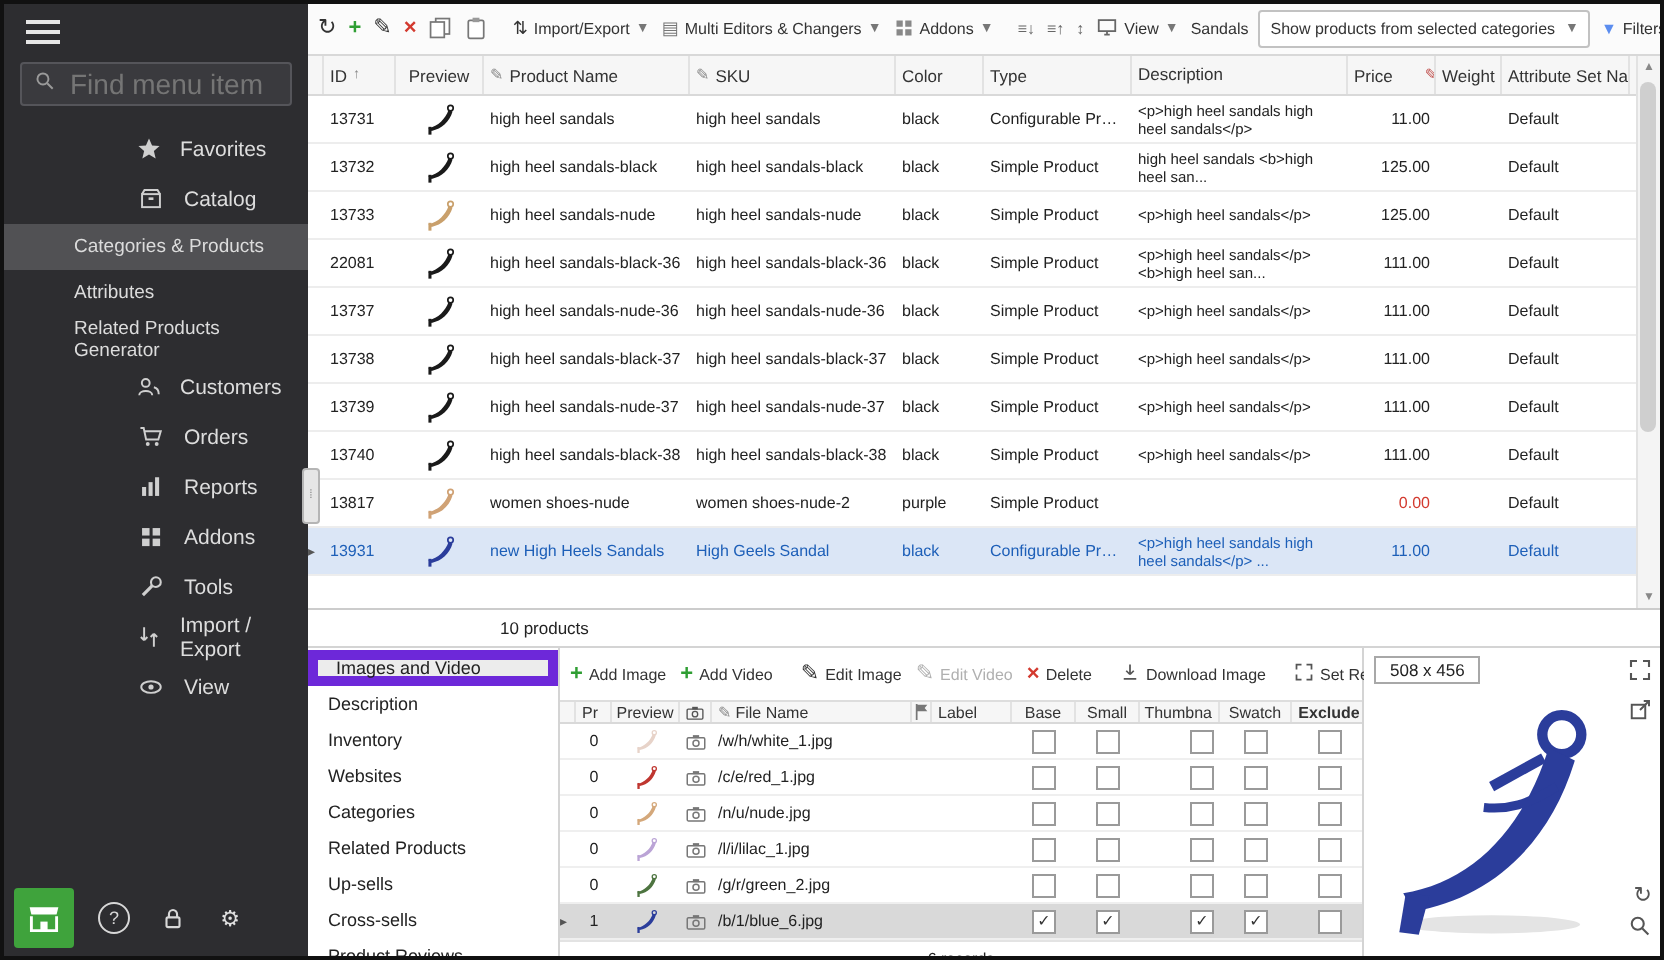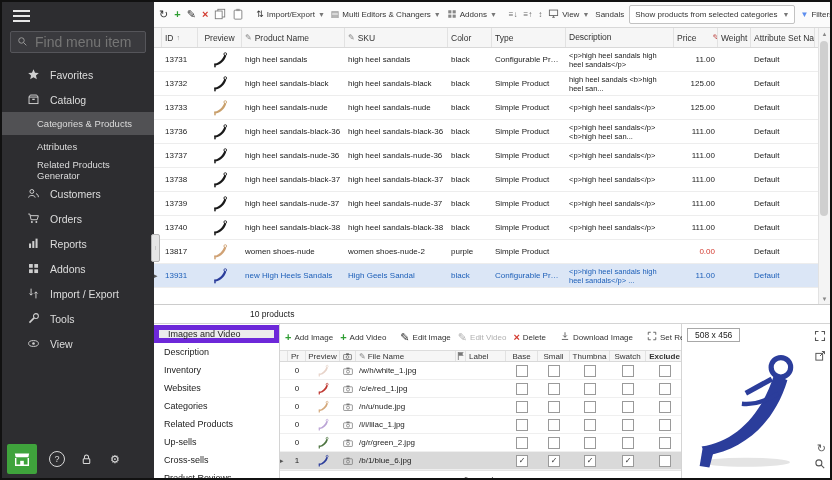--- a/index.html
+++ b/index.html
@@ -6,21 +6,21 @@
   .app{position:relative;width:832px;height:480px;box-sizing:border-box;border:2px solid #111;
        background:#fff;display:flex;font-family:"Liberation Sans",sans-serif;overflow:hidden;}
   
   .sidebar{width:152px;flex:0 0 152px;background:#2d2d30;color:#ddd;display:flex;flex-direction:column;}
   .burger{width:17px;height:12px;margin:8px 0 6px 11px;display:flex;flex-direction:column;justify-content:space-between;cursor:pointer;}
   .burger i{height:2px;background:#e6e6e6;display:block;}
   .search{margin:3px 8px 9px;display:flex;align-items:center;gap:5px;background:#3a3a3e;border:1px solid #55555a;
           border-radius:2px;height:20px;padding:0 6px;}
   .search input{background:transparent;border:0;color:#b5b5b5;font-size:14px;width:100%;outline:none;font-family:inherit;}
   .nav{flex:1;}
-  .s-item{display:flex;align-items:center;gap:9px;height:25px;padding:0 24px;font-size:10.5px;cursor:pointer;}
+  .s-item{display:flex;align-items:center;gap:9px;height:25px;padding:0 24px;font-size:10.5px;cursor:pointer;margin-left:42px;}
   .s-item .ic{width:15px;display:flex;justify-content:center;align-items:center;}
   .s-sub{height:23px;padding-left:35px;display:flex;align-items:center;font-size:9.5px;color:#dcdcdc;cursor:pointer;}
   .s-sub.sel{background:#515154;}
   .side-bottom{display:flex;align-items:center;height:38px;flex:0 0 38px;}
   .store-btn{width:30px;height:30px;margin:0 12px 0 5px;background:#3fa33c;border-radius:2px;display:flex;align-items:center;justify-content:center;cursor:pointer;}
   .sb-ic{width:16px;display:flex;justify-content:center;margin-right:13px;cursor:pointer;color:#e0e0e0;font-size:11px;}
   .qmark{width:14px;height:14px;border:1.3px solid #d8d8d8;border-radius:50%;font-size:9px;display:flex;align-items:center;justify-content:center;color:#d8d8d8;}
   
   .main{flex:1;display:flex;flex-direction:column;min-width:0;background:#fff;}
   .toolbar{height:25px;flex:0 0 25px;display:flex;align-items:center;gap:6px;padding:0 5px;border-bottom:1px solid #d8d8d8;
@@ -71,21 +71,21 @@
   .i-row{display:flex;height:17px;border-bottom:1px solid #efefef;font-size:8px;color:#222;align-items:center;cursor:pointer;}
   .i-row.sel{background:#d9d9d9;}
   .xm{width:8px;padding:0;font-size:7px;color:#555;}
   .xpr{width:18px;text-align:center;}
   .xprev{width:34px;display:flex;justify-content:center;}
   .xcam{width:16px;display:flex;justify-content:center;}
   .xfile{width:100px;}
   .xflag{width:10px;padding:0;display:flex;justify-content:center;}
   .xlabel{width:40px;}
   .xcb{width:32px;display:flex;justify-content:center;}
-  .xcb2{width:40px;display:flex;justify-content:center;}
+  .xcb2{width:40px;display:flex;justify-content:flex-end;}
   .xcb3{width:36px;display:flex;justify-content:center;}
   .xcb4{width:38px;display:flex;justify-content:center;font-weight:bold;}
   .cb{width:10px;height:10px;border:1px solid #9a9a9a;background:#fff;display:inline-flex;align-items:center;justify-content:center;font-size:8px;color:#333;line-height:1;}
   .img-status{height:16px;flex:0 0 16px;border-top:1px solid #e3e3e3;display:flex;align-items:center;justify-content:center;font-size:8px;color:#222;margin-top:auto;}
   
   .preview{width:148px;flex:0 0 148px;position:relative;background:#fff;}
   .size-box{position:absolute;top:4px;left:5px;border:1px solid #a8a8a8;font-size:8.5px;padding:1px 7px;background:#fff;color:#222;}
   .pv-ic{position:absolute;right:4px;cursor:pointer;color:#555;}
   .shoe-wrap{position:absolute;top:26px;left:4px;right:14px;bottom:18px;display:flex;align-items:center;justify-content:center;}
   
@@ -171,34 +171,34 @@
               <rect x="9" y="2.5" width="4.6" height="4.6" fill="#cfcfcf"></rect>
               <rect x="2.5" y="9" width="4.6" height="4.6" fill="#cfcfcf"></rect>
               <rect x="9" y="9" width="4.6" height="4.6" fill="#cfcfcf"></rect>
             </svg>
           </span>
           <span>Addons</span>
         </div>
         <div class="s-item">
           <span class="ic">
             <svg width="13" height="13" viewBox="0 0 16 16">
-              <path d="M5 2 V10 M5 10 L3 8 M5 10 L7 8" fill="none" stroke="#cfcfcf" stroke-width="1.2"></path>
-              <path d="M11 14 V6 M11 6 L9 8 M11 6 L13 8" fill="none" stroke="#cfcfcf" stroke-width="1.2"></path>
-            </svg>
-          </span>
-          <span>Import / Export</span>
+              <circle cx="11" cy="5" r="3" fill="none" stroke="#cfcfcf" stroke-width="1.3"></circle>
+              <path d="M3 13 L8.8 7.2" stroke="#cfcfcf" stroke-width="2"></path>
+            </svg>
+          </span>
+          <span>Tools</span>
         </div>
         <div class="s-item">
           <span class="ic">
             <svg width="13" height="13" viewBox="0 0 16 16">
-              <circle cx="11" cy="5" r="3" fill="none" stroke="#cfcfcf" stroke-width="1.3"></circle>
-              <path d="M3 13 L8.8 7.2" stroke="#cfcfcf" stroke-width="2"></path>
-            </svg>
-          </span>
-          <span>Tools</span>
+              <path d="M5 2 V10 M5 10 L3 8 M5 10 L7 8" fill="none" stroke="#cfcfcf" stroke-width="1.2"></path>
+              <path d="M11 14 V6 M11 6 L9 8 M11 6 L13 8" fill="none" stroke="#cfcfcf" stroke-width="1.2"></path>
+            </svg>
+          </span>
+          <span>Import / Export</span>
         </div>
         <div class="s-item">
           <span class="ic">
             <svg width="13" height="13" viewBox="0 0 16 16">
               <ellipse cx="8" cy="8" rx="6" ry="3.6" fill="none" stroke="#cfcfcf" stroke-width="1.2"></ellipse>
               <circle cx="8" cy="8" r="1.6" fill="#cfcfcf"></circle>
             </svg>
           </span>
           <span>View</span>
         </div>
@@ -397,21 +397,21 @@
             <div class="c csku">high heel sandals-nude</div>
             <div class="c ccolor">black</div>
             <div class="c ctype">Simple Product</div>
             <div class="c cdesc">&lt;p&gt;high heel sandals&lt;/p&gt;</div>
             <div class="c cprice">125.00</div>
             <div class="c cweight"></div>
             <div class="c cattr">Default</div>
           </div>
           <div class="g-row">
             <div class="c cm"></div>
-            <div class="c cid">13736</div>
+            <div class="c cid">22081</div>
             <div class="c cprev">
               <svg width="17" height="17" viewBox="0 0 20 20">
                 <path d="M2.5 15.5 C8.5 14 12.5 10 14.5 4.5 L16.8 5.6 C15 11.5 10.5 15.8 4.5 17 Z" fill="#1a1a1a"></path>
                 <rect x="2.6" y="14.6" width="1.8" height="4.6" fill="#1a1a1a"></rect>
                 <circle cx="15.6" cy="3.6" r="1.6" fill="none" stroke="#1a1a1a" stroke-width="1"></circle>
               </svg>
             </div>
             <div class="c cname">high heel sandals-black-36</div>
             <div class="c csku">high heel sandals-black-36</div>
             <div class="c ccolor">black</div>

